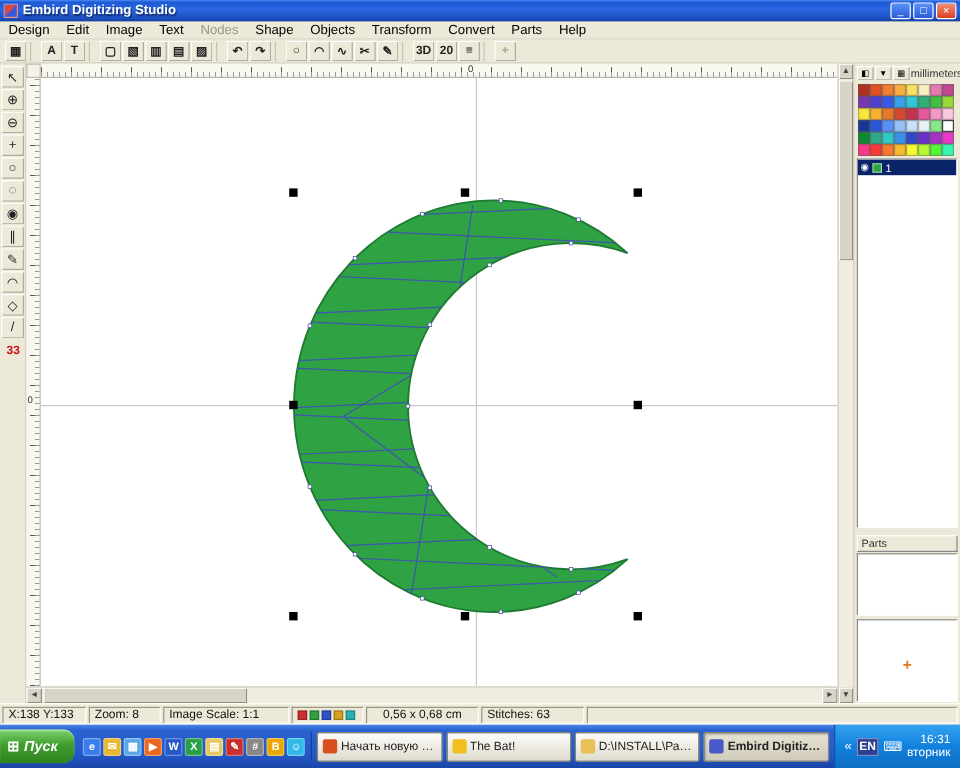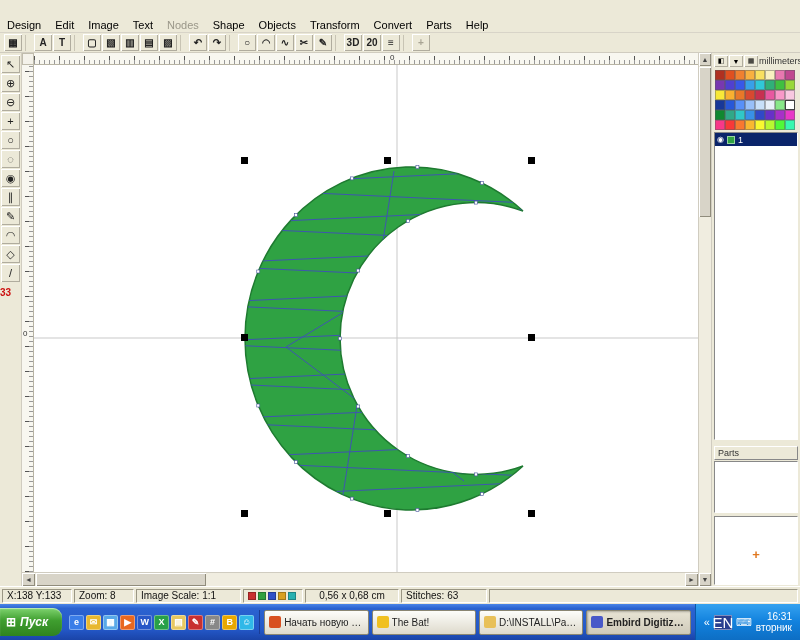--- a/index.html
+++ b/index.html
@@ -33,21 +33,21 @@
     display:flex; align-items:center; justify-content:center; background:#ece9d8;
     box-shadow:inset 1px 1px 0 #fff, inset -1px -1px 0 #b0ac9e; color:#222; }
   .tb-btn.dis { color:#a8a494; }
   .tb-sep { width:6px; height:16px; border-left:1px solid #c8c4b4; margin:0 3px 0 2px; }
 
   
   .lefttools { position:absolute; left:0; top:53px; width:22px; bottom:54px; background:#ece9d8;
     display:flex; flex-direction:column; align-items:center; padding-top:2px; border-right:1px solid #d0ccc0; }
   .lt-btn { width:19px; height:18px; margin-bottom:1px; font-size:11px; display:flex; align-items:center;
     justify-content:center; background:#ece9d8; box-shadow:inset 1px 1px 0 #fff, inset -1px -1px 0 #b0ac9e; color:#222; }
-  .points { position:absolute; left:0; top:287px; width:22px; text-align:left; color:#cc1111;
+  .points { position:absolute; left:0; top:287px; width:22px; text-align:center; color:#cc1111;
     font-size:10px; font-weight:bold; }
 
   
   .ruler-corner { position:absolute; left:22px; top:53px; width:12px; height:12px; background:#f4f2ea;
     border:1px solid #c0bcac; }
   .ruler-top { position:absolute; left:34px; top:53px; width:664px; height:12px; background-color:#f8f7f0;
     border-bottom:1px solid #b8b4a4;
     background-image:repeating-linear-gradient(90deg,#999 0 1px,transparent 1px 5px),
                      repeating-linear-gradient(90deg,#555 0 1px,transparent 1px 25px);
     background-size:100% 4px,100% 8px; background-position:left bottom,left bottom; background-repeat:repeat-x; }
@@ -125,30 +125,37 @@
     font-size:10px; background:linear-gradient(180deg,#fdfdfa,#dedacc); border:1px solid #8a8672;
     border-radius:2px; color:#222; }
   .task.active { font-weight:bold; background:linear-gradient(180deg,#e8e4d4,#cfcaba);
     box-shadow:inset 1px 1px 2px rgba(0,0,0,.25); }
   .task-ic { width:12px; height:12px; flex:0 0 12px; border-radius:2px; }
   .task-label { overflow:hidden; white-space:nowrap; text-overflow:ellipsis; }
   .tray { height:100%; display:flex; align-items:center; gap:4px; padding:0 8px;
     background:linear-gradient(180deg,#35a2f0 0%,#1181dd 50%,#0d6ec4 100%);
     border-left:1px solid #0a57a8; color:#fff; }
   .chev { font-size:11px; }
-  .lang { width:18px; height:15px; background:#2a3f8f; font-size:15px; font-weight:normal;
+  .lang { width:18px; height:15px; background:#2a3f8f; font-size:10px; font-weight:bold;
     display:flex; align-items:center; justify-content:center; border:1px solid rgba(255,255,255,.4); }
   .kbd { font-size:11px; }
   .clock { font-size:10px; text-align:right; line-height:11px; }
 </style>
 </head>
 <body>
 
 <div class="win">
 
+  <div class="titlebar">
+    <span class="app-icon"></span>
+    <span class="title">Embird Digitizing Studio</span>
+    <span class="cap-btn cap-min">_</span>
+    <span class="cap-btn cap-max">□</span>
+    <span class="cap-btn cap-close">×</span>
+  </div>
 
   <div class="menubar">
       <div class="menu-item">Design</div>
       <div class="menu-item">Edit</div>
       <div class="menu-item">Image</div>
       <div class="menu-item">Text</div>
       <div class="menu-item disabled">Nodes</div>
       <div class="menu-item">Shape</div>
       <div class="menu-item">Objects</div>
       <div class="menu-item">Transform</div>

